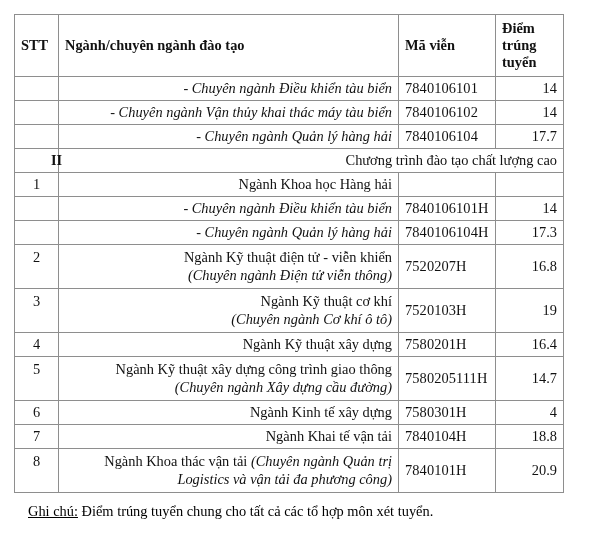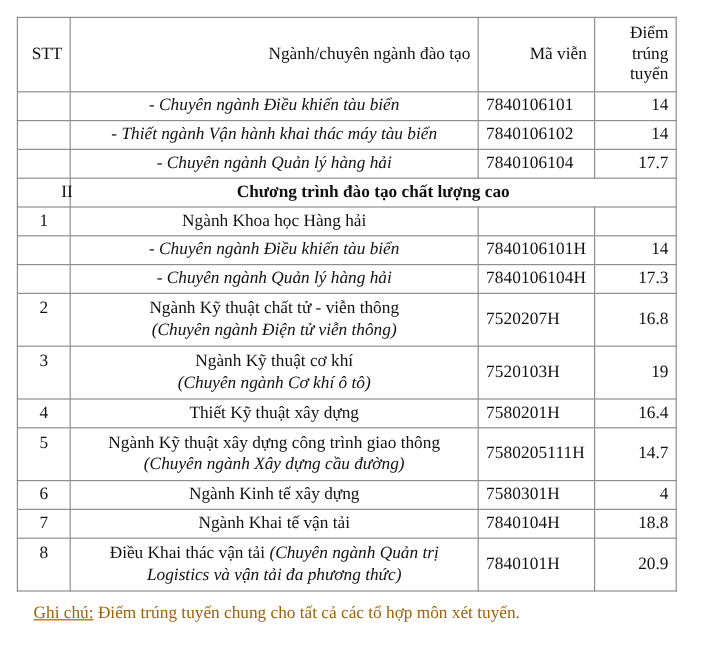--- a/index.html
+++ b/index.html
@@ -38,62 +38,62 @@
     line-height: 1.2;
     box-sizing: border-box;
   }
   
   col.c-stt   { width: 44px; }
   col.c-name  { width: 340px; }
   col.c-code  { width: 97px; }
   col.c-score { width: 68px; }
 
   thead th {
-    font-weight: normal;
-    text-align: right;
+    font-weight: bold;
+    text-align: left;
     font-size: 14.6px;
     line-height: 1.18;
     padding-top: 4px;
     padding-bottom: 4px;
   }
   th.head-stt { height: 62px; }
 
   td.stt {
     text-align: center;
     font-size: 14.4px;
   }
-  td.stt.bold { font-weight: normal; padding-left: 36px; }
+  td.stt.bold { font-weight: bold; padding-left: 36px; }
 
   td.name {
-    text-align: center;
+    text-align: right;
     padding-left: 8px;
   }
   td.name.italic { font-style: italic; }
-  td.name.bold   { font-weight: bold; }
+  td.name.bold   { font-weight: normal; }
 
   td.code {
     text-align: left;
     letter-spacing: 0.1px;
   }
   td.score {
     text-align: right;
   }
 
   .sub { font-style: italic; display: block; }
   .inline-sub { font-style: italic; font-family: Liberation Serif, serif; }
 
   .row-tall td { height: 44px; }
   .row-norm td { height: 24px; }
 
   .note {
     margin-top: 9px;
     padding-left: 14px;
     font-size: 14.4px;
     line-height: 1.25;
-    color: #a16207;
+    color: #000000;
   }
   .note .note-label {
     text-decoration: underline;
   }
   .note .note-body { text-decoration: none; }
 </style>
 </head>
 <body>
 
 <div id="page">
@@ -121,21 +121,21 @@
 
       <tr class="row-norm">
         <td class="stt"></td>
         <td class="name italic">- Chuyên ngành Điều khiển tàu biển</td>
         <td class="code">7840106101</td>
         <td class="score">14</td>
       </tr>
 
       <tr class="row-norm">
         <td class="stt"></td>
-        <td class="name italic">- Thiết ngành Vận hành khai thác máy tàu biển</td>
+        <td class="name italic">- Chuyên ngành Vận thủy khai thác máy tàu biển</td>
         <td class="code">7840106102</td>
         <td class="score">14</td>
       </tr>
 
 
       <tr class="row-norm">
         <td class="stt"></td>
         <td class="name italic">- Chuyên ngành Quản lý hàng hải</td>
         <td class="code">7840106104</td>
         <td class="score">17.7</td>
@@ -163,40 +163,40 @@
       <tr class="row-norm">
         <td class="stt"></td>
         <td class="name italic">- Chuyên ngành Quản lý hàng hải</td>
         <td class="code">7840106104H</td>
         <td class="score">17.3</td>
       </tr>
 
       <tr class="row-tall">
         <td class="stt" style="vertical-align:top;padding-top:4px">2</td>
         <td class="name">
-          <span>Ngành Kỹ thuật chất tử - viễn thông</span>
+          <span>Ngành Kỹ thuật điện tử - viễn khiển</span>
           <span class="sub">(Chuyên ngành Điện tử viễn thông)</span>
         </td>
         <td class="code">7520207H</td>
         <td class="score">16.8</td>
       </tr>
 
       <tr class="row-tall">
         <td class="stt" style="vertical-align:top;padding-top:4px">3</td>
         <td class="name">
           <span>Ngành Kỹ thuật cơ khí</span>
           <span class="sub">(Chuyên ngành Cơ khí ô tô)</span>
         </td>
         <td class="code">7520103H</td>
         <td class="score">19</td>
       </tr>
 
       <tr class="row-norm">
         <td class="stt">4</td>
-        <td class="name">Thiết Kỹ thuật xây dựng</td>
+        <td class="name">Ngành Kỹ thuật xây dựng</td>
         <td class="code">7580201H</td>
         <td class="score">16.4</td>
       </tr>
 
       <tr class="row-tall">
         <td class="stt" style="vertical-align:top;padding-top:4px">5</td>
         <td class="name">
           <span>Ngành Kỹ thuật xây dựng công trình giao thông</span>
           <span class="sub">(Chuyên ngành Xây dựng cầu đường)</span>
         </td>
@@ -214,22 +214,22 @@
       <tr class="row-norm">
         <td class="stt">7</td>
         <td class="name">Ngành Khai tế vận tải</td>
         <td class="code">7840104H</td>
         <td class="score">18.8</td>
       </tr>
 
       <tr class="row-tall">
         <td class="stt" style="vertical-align:top;padding-top:4px">8</td>
         <td class="name">
-          <span>Điều Khai thác vận tải </span><span class="inline-sub">(Chuyên ngành Quản trị</span>
-          <span class="sub">Logistics và vận tải đa phương thức)</span>
+          <span>Ngành Khoa thác vận tải </span><span class="inline-sub">(Chuyên ngành Quản trị</span>
+          <span class="sub">Logistics và vận tải đa phương công)</span>
         </td>
         <td class="code">7840101H</td>
         <td class="score">20.9</td>
       </tr>
 
     </tbody>
   </table>
 
   <div class="note">
     <span class="note-label">Ghi chú:</span><span class="note-body"> Điểm trúng tuyển chung cho tất cả các tổ hợp môn xét tuyển.</span>

